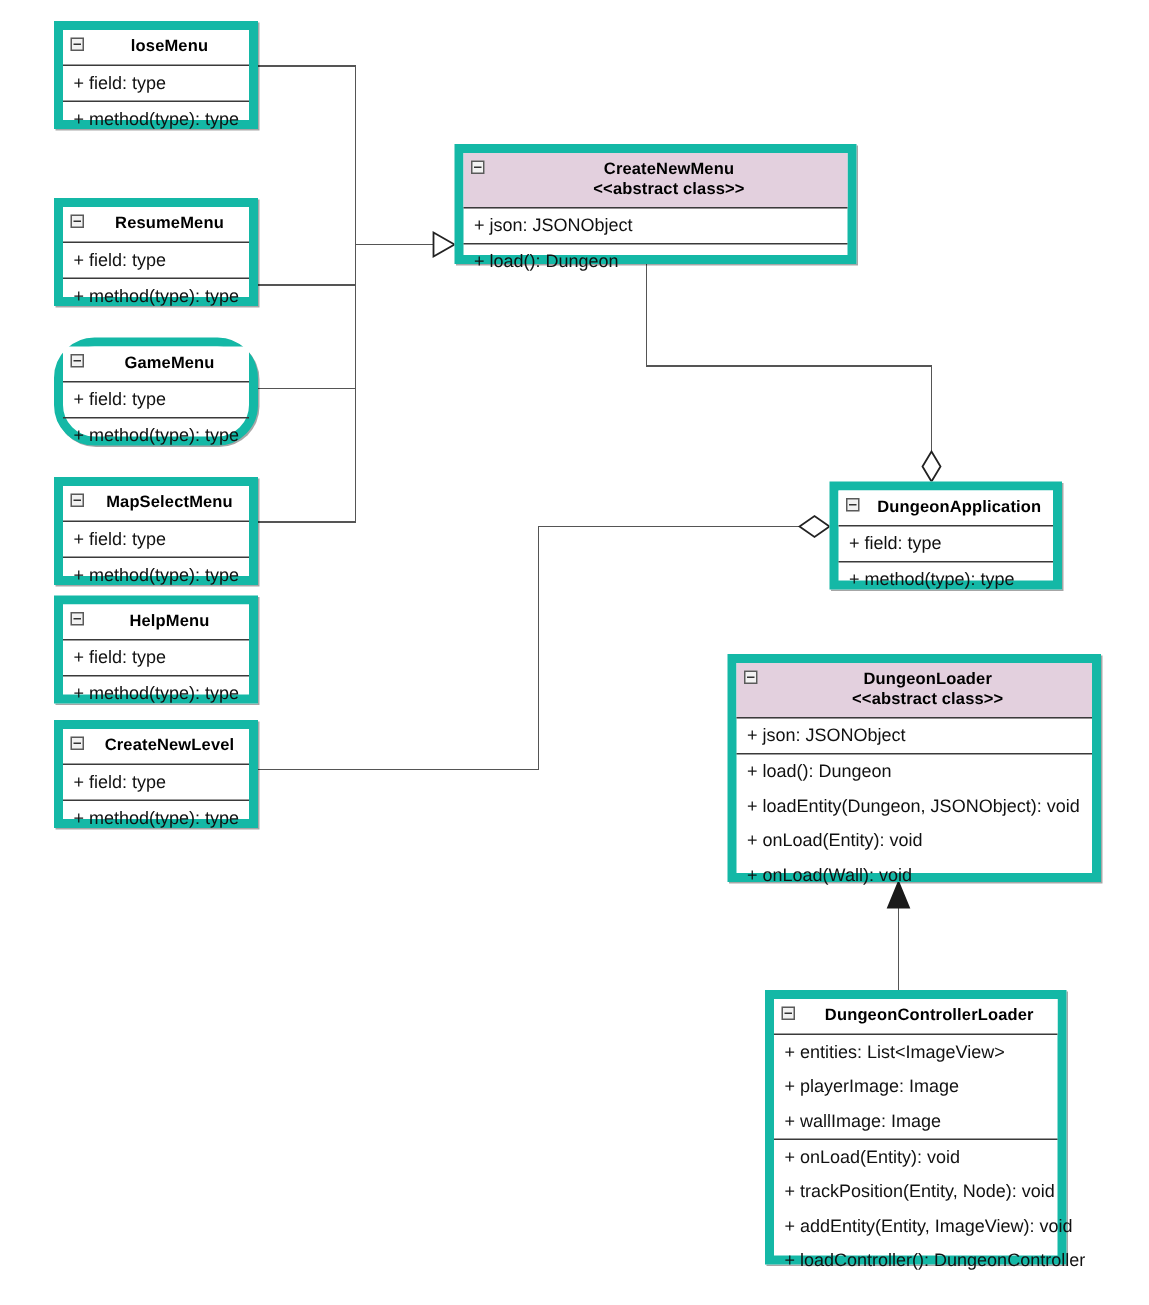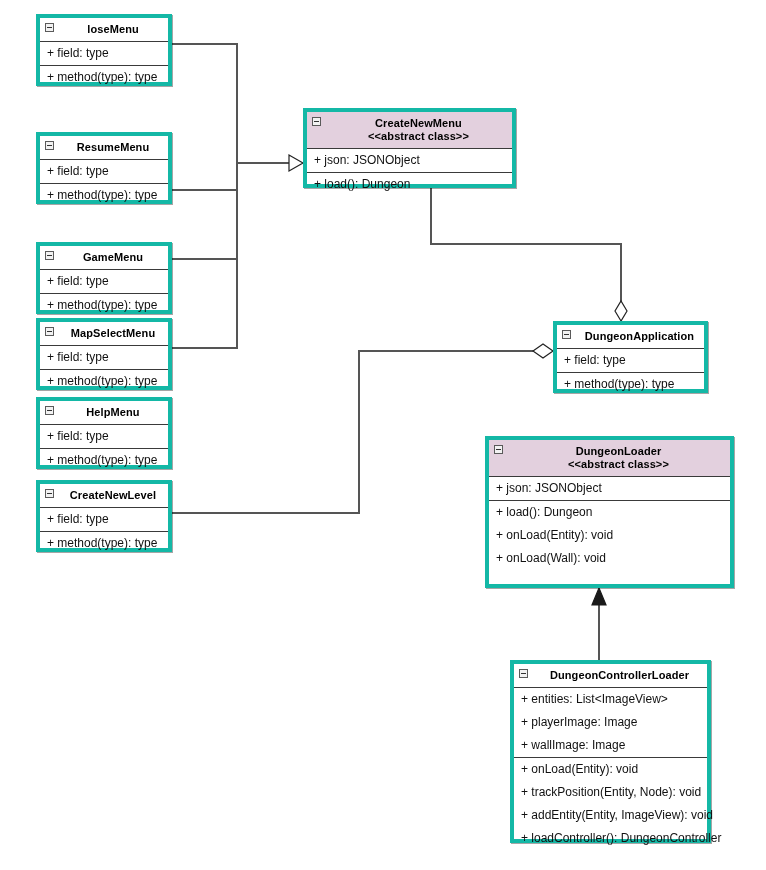--- a/index.html
+++ b/index.html
@@ -23,21 +23,21 @@
     position: absolute;
     left: 0;
     top: 0;
     width: 766px;
     height: 870px;
     pointer-events: none;
   }
   .uml-class {
     position: absolute;
     box-sizing: border-box;
-    border: 4px solid #14b8a6;
+    border: 6px solid #14b8a6;
     background: #ffffff;
     box-shadow: 1px 1px 0 rgba(0,0,0,0.35);
     z-index: 2;
   }
   .uml-header {
     position: relative;
     box-sizing: border-box;
     border-bottom: 1px solid #3a3a3a;
     background: #ffffff;
     text-align: center;
@@ -149,21 +149,21 @@
       <span class="uml-title">ResumeMenu</span>
     </div>
     <div class="uml-compartment">
       <div class="uml-row">+ field: type</div>
     </div>
     <div class="uml-compartment last">
       <div class="uml-row">+ method(type): type</div>
     </div>
   </div>
 
-  <div class="uml-class" style="left:36px; top:242px; width:136px; height:72px;">
+  <div class="uml-class" style="left:36px; top:225px; width:136px; height:72px;border-radius:27px;">
     <div class="uml-header">
       <span class="collapse-icon"></span>
       <span class="uml-title">GameMenu</span>
     </div>
     <div class="uml-compartment">
       <div class="uml-row">+ field: type</div>
     </div>
     <div class="uml-compartment last">
       <div class="uml-row">+ method(type): type</div>
     </div>
@@ -201,21 +201,21 @@
       <span class="uml-title">CreateNewLevel</span>
     </div>
     <div class="uml-compartment">
       <div class="uml-row">+ field: type</div>
     </div>
     <div class="uml-compartment last">
       <div class="uml-row">+ method(type): type</div>
     </div>
   </div>
 
-  <div class="uml-class abstract" style="left:303px; top:108px; width:213px; height:80px;">
+  <div class="uml-class abstract" style="left:303px; top:96px; width:268px; height:80px;">
     <div class="uml-header">
       <span class="collapse-icon"></span>
       <span class="uml-title">CreateNewMenu</span>
       <span class="uml-stereotype">&lt;&lt;abstract class&gt;&gt;</span>
     </div>
     <div class="uml-compartment">
       <div class="uml-row">+ json: JSONObject</div>
     </div>
     <div class="uml-compartment last">
       <div class="uml-row">+ load(): Dungeon</div>
@@ -239,20 +239,21 @@
     <div class="uml-header">
       <span class="collapse-icon"></span>
       <span class="uml-title">DungeonLoader</span>
       <span class="uml-stereotype">&lt;&lt;abstract class&gt;&gt;</span>
     </div>
     <div class="uml-compartment">
       <div class="uml-row">+ json: JSONObject</div>
     </div>
     <div class="uml-compartment last">
       <div class="uml-row">+ load(): Dungeon</div>
+      <div class="uml-row">+ loadEntity(Dungeon, JSONObject): void</div>
       <div class="uml-row">+ onLoad(Entity): void</div>
       <div class="uml-row">+ onLoad(Wall): void</div>
     </div>
   </div>
 
   <div class="uml-class" style="left:510px; top:660px; width:201px; height:183px;">
     <div class="uml-header">
       <span class="collapse-icon"></span>
       <span class="uml-title">DungeonControllerLoader</span>
     </div>

